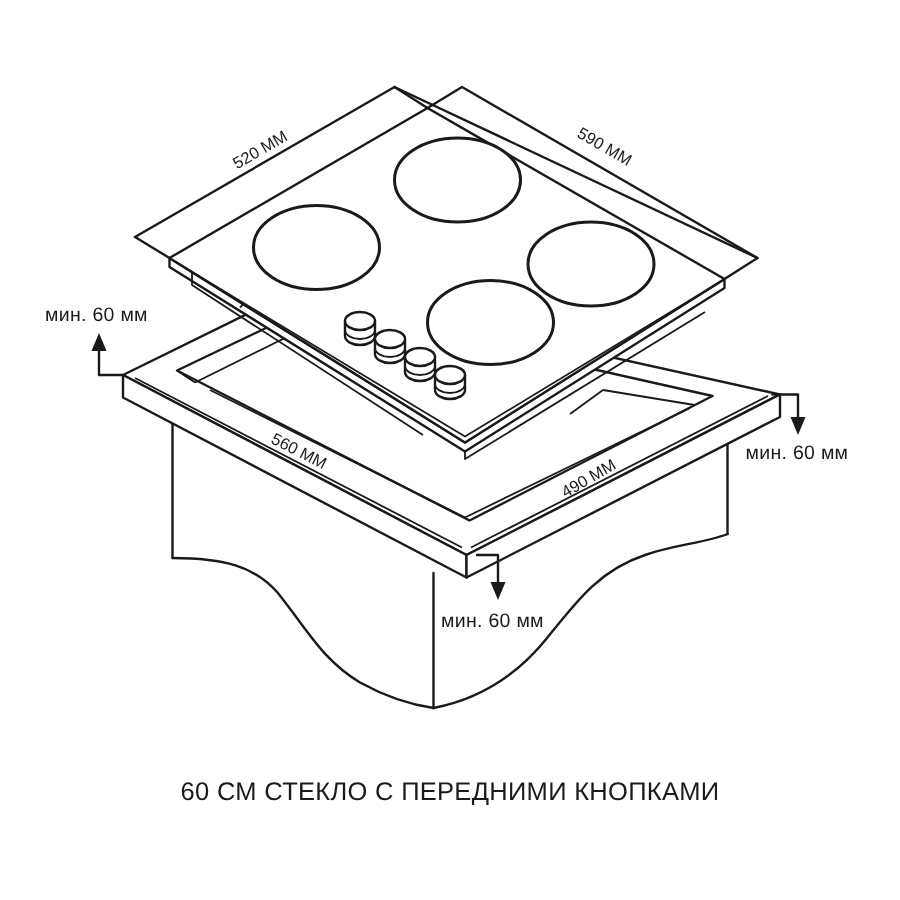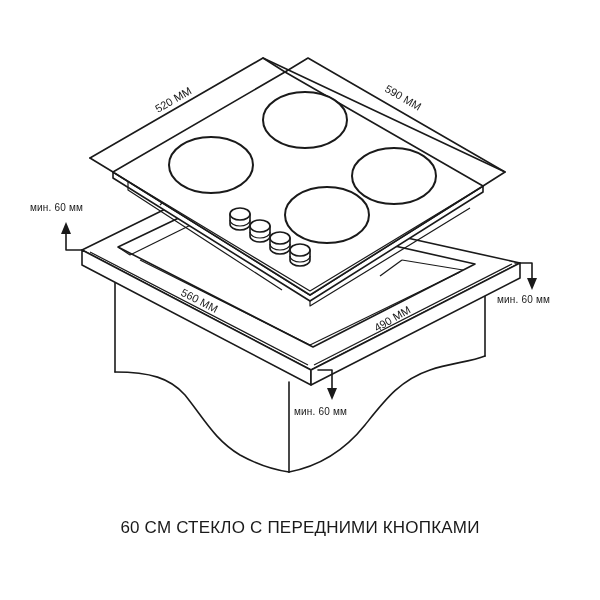--- a/index.html
+++ b/index.html
@@ -6,21 +6,21 @@
     body { width: 600px; height: 600px; overflow: hidden; position: relative; }
     .canvas { position: absolute; left: 0; top: 0; width: 600px; height: 600px; }
     svg { position: absolute; left: 0; top: 0; }
     .ln { fill: none; stroke: #1a1a1a; stroke-width: 1.6; stroke-linejoin: round; stroke-linecap: round; }
     .ln-thin { fill: none; stroke: #1a1a1a; stroke-width: 1.2; stroke-linejoin: round; }
     .fill-w { fill: #ffffff; stroke: #1a1a1a; stroke-width: 1.6; stroke-linejoin: round; }
     .burner { fill: #ffffff; stroke: #1a1a1a; stroke-width: 2; }
     .dimtxt { font-family: "Liberation Sans", sans-serif; font-size: 11px; fill: #1a1a1a; }
     .lbl {
       position: absolute; font-family: "Liberation Sans", sans-serif;
-      font-size: 10px; color: #1a1a1a; white-space: nowrap; letter-spacing: 0.2px;
+      font-size: 13px; color: #1a1a1a; white-space: nowrap; letter-spacing: 0.2px;
     }
     .caption {
       position: absolute; left: 0; width: 600px; top: 518px; text-align: center;
       font-family: "Liberation Sans", sans-serif; font-size: 17px; color: #1a1a1a;
       letter-spacing: 0.2px;
     }
   </style>
 </head>
 <body>
 

